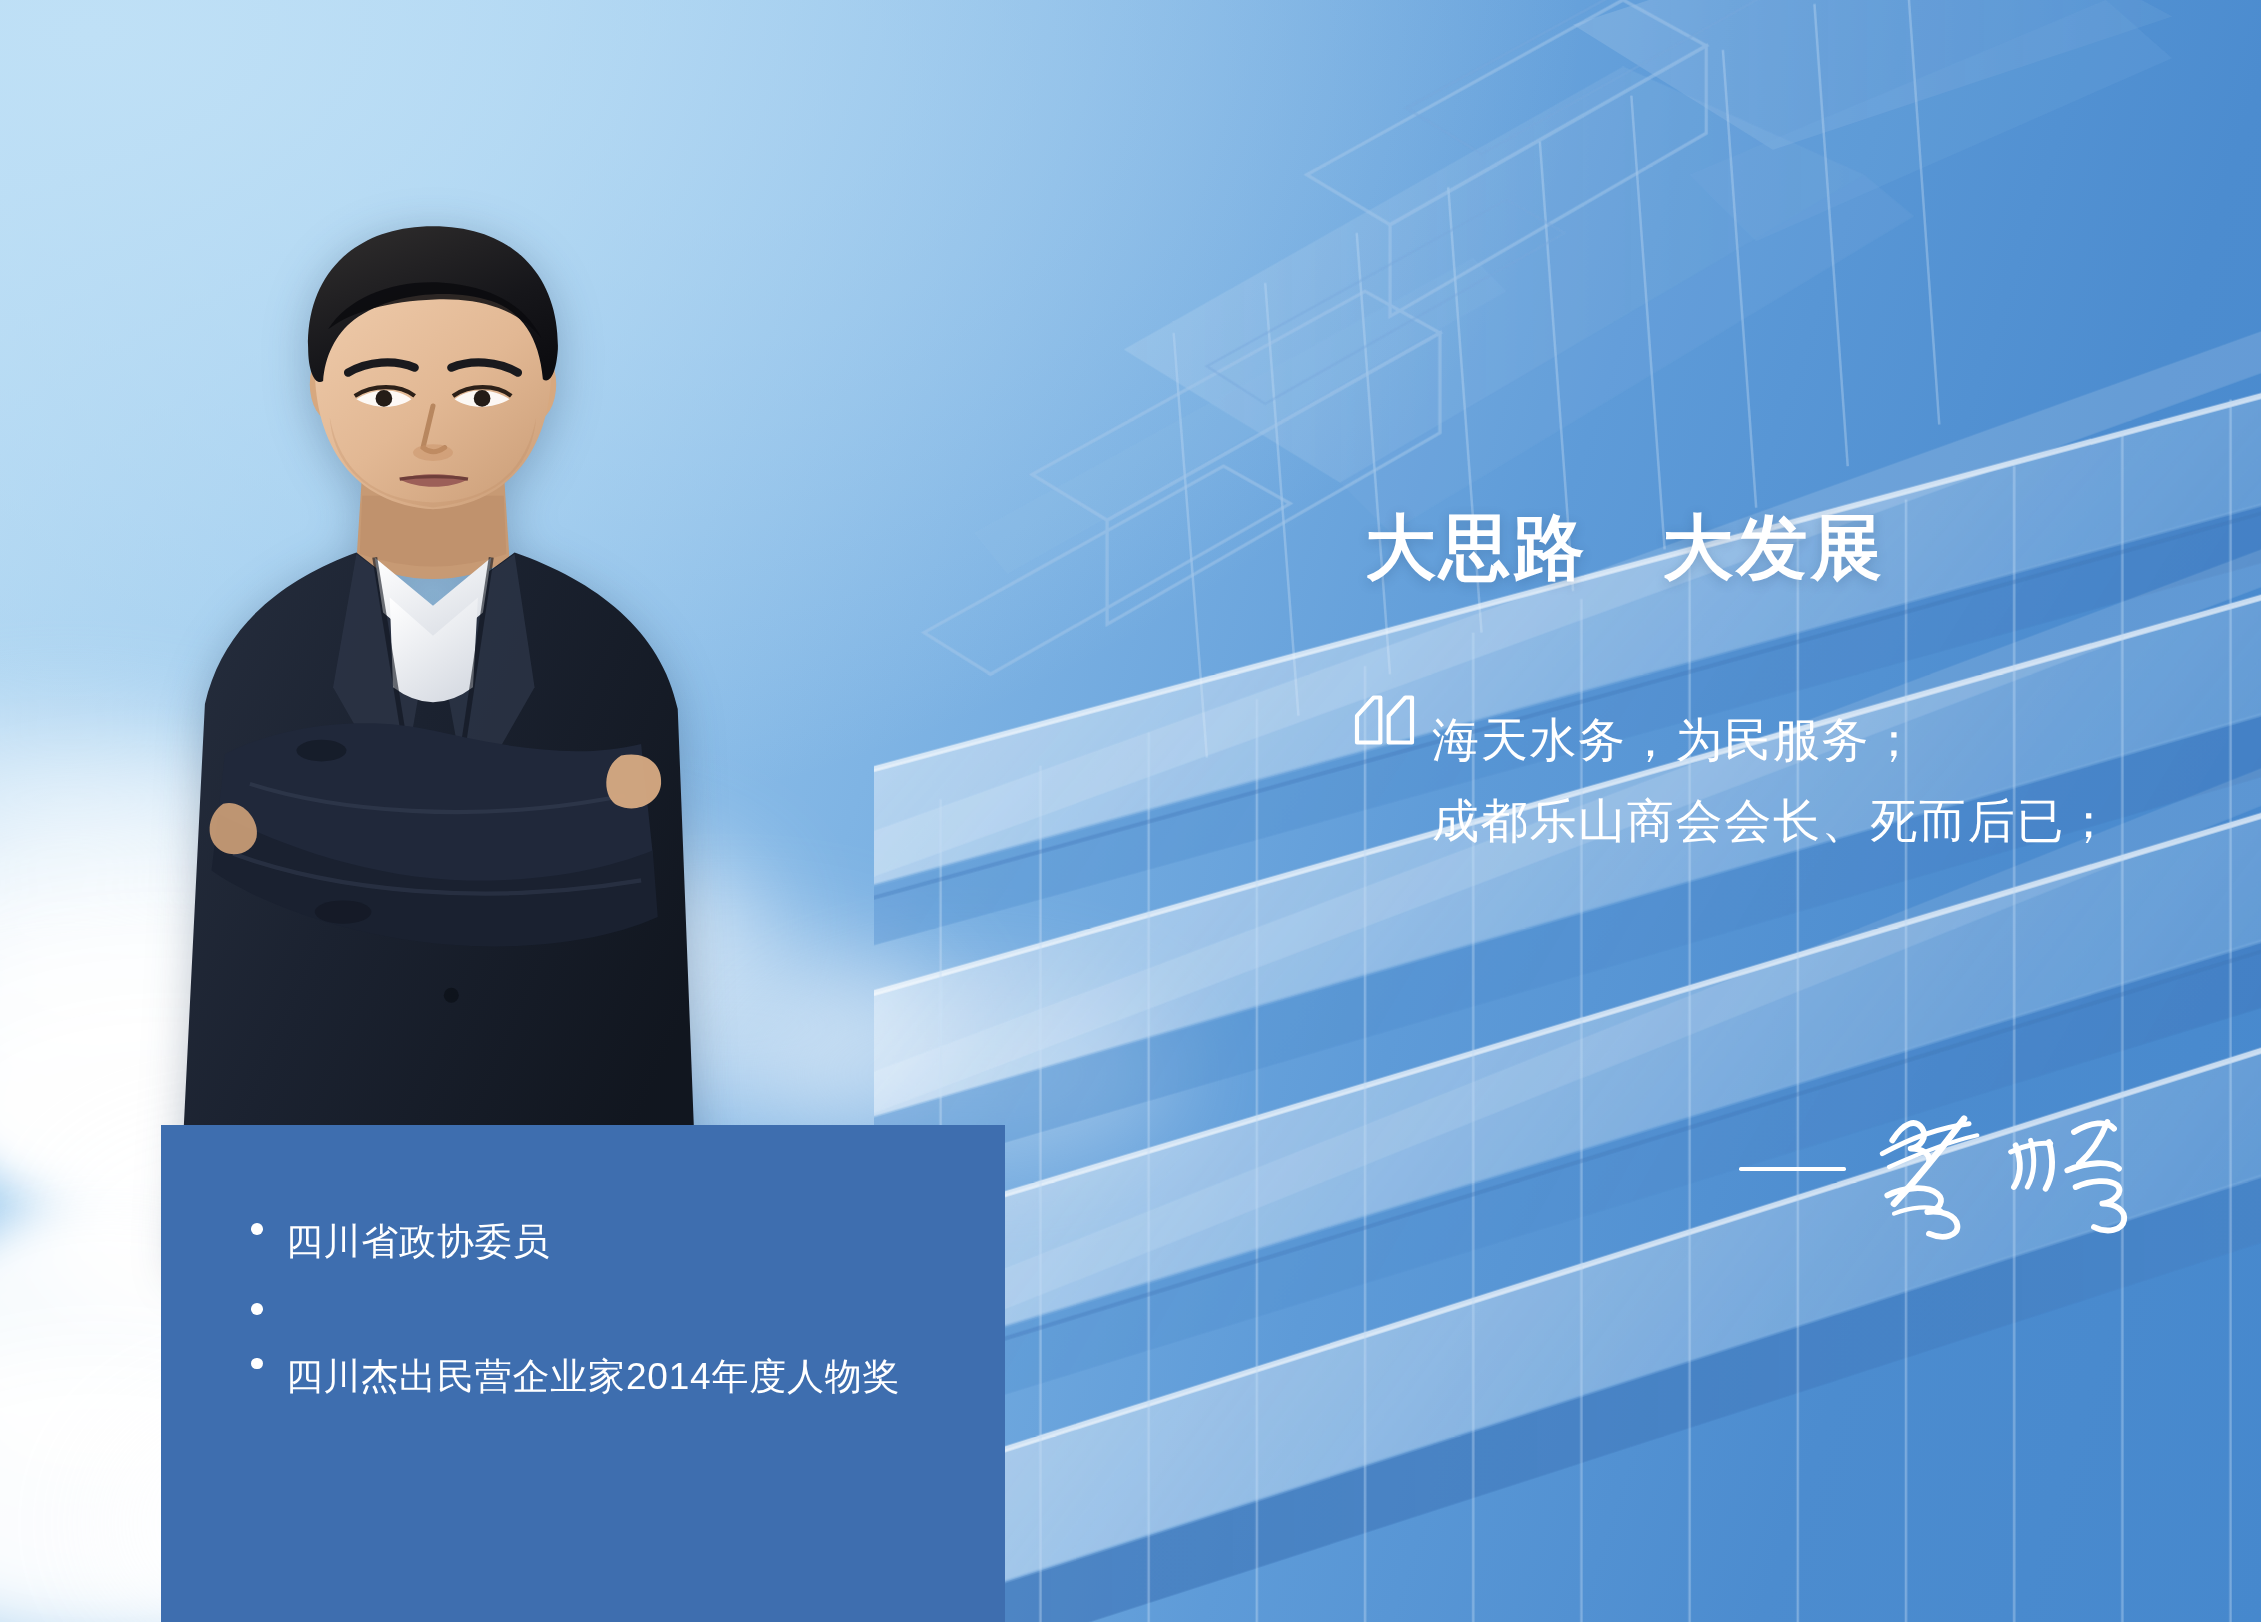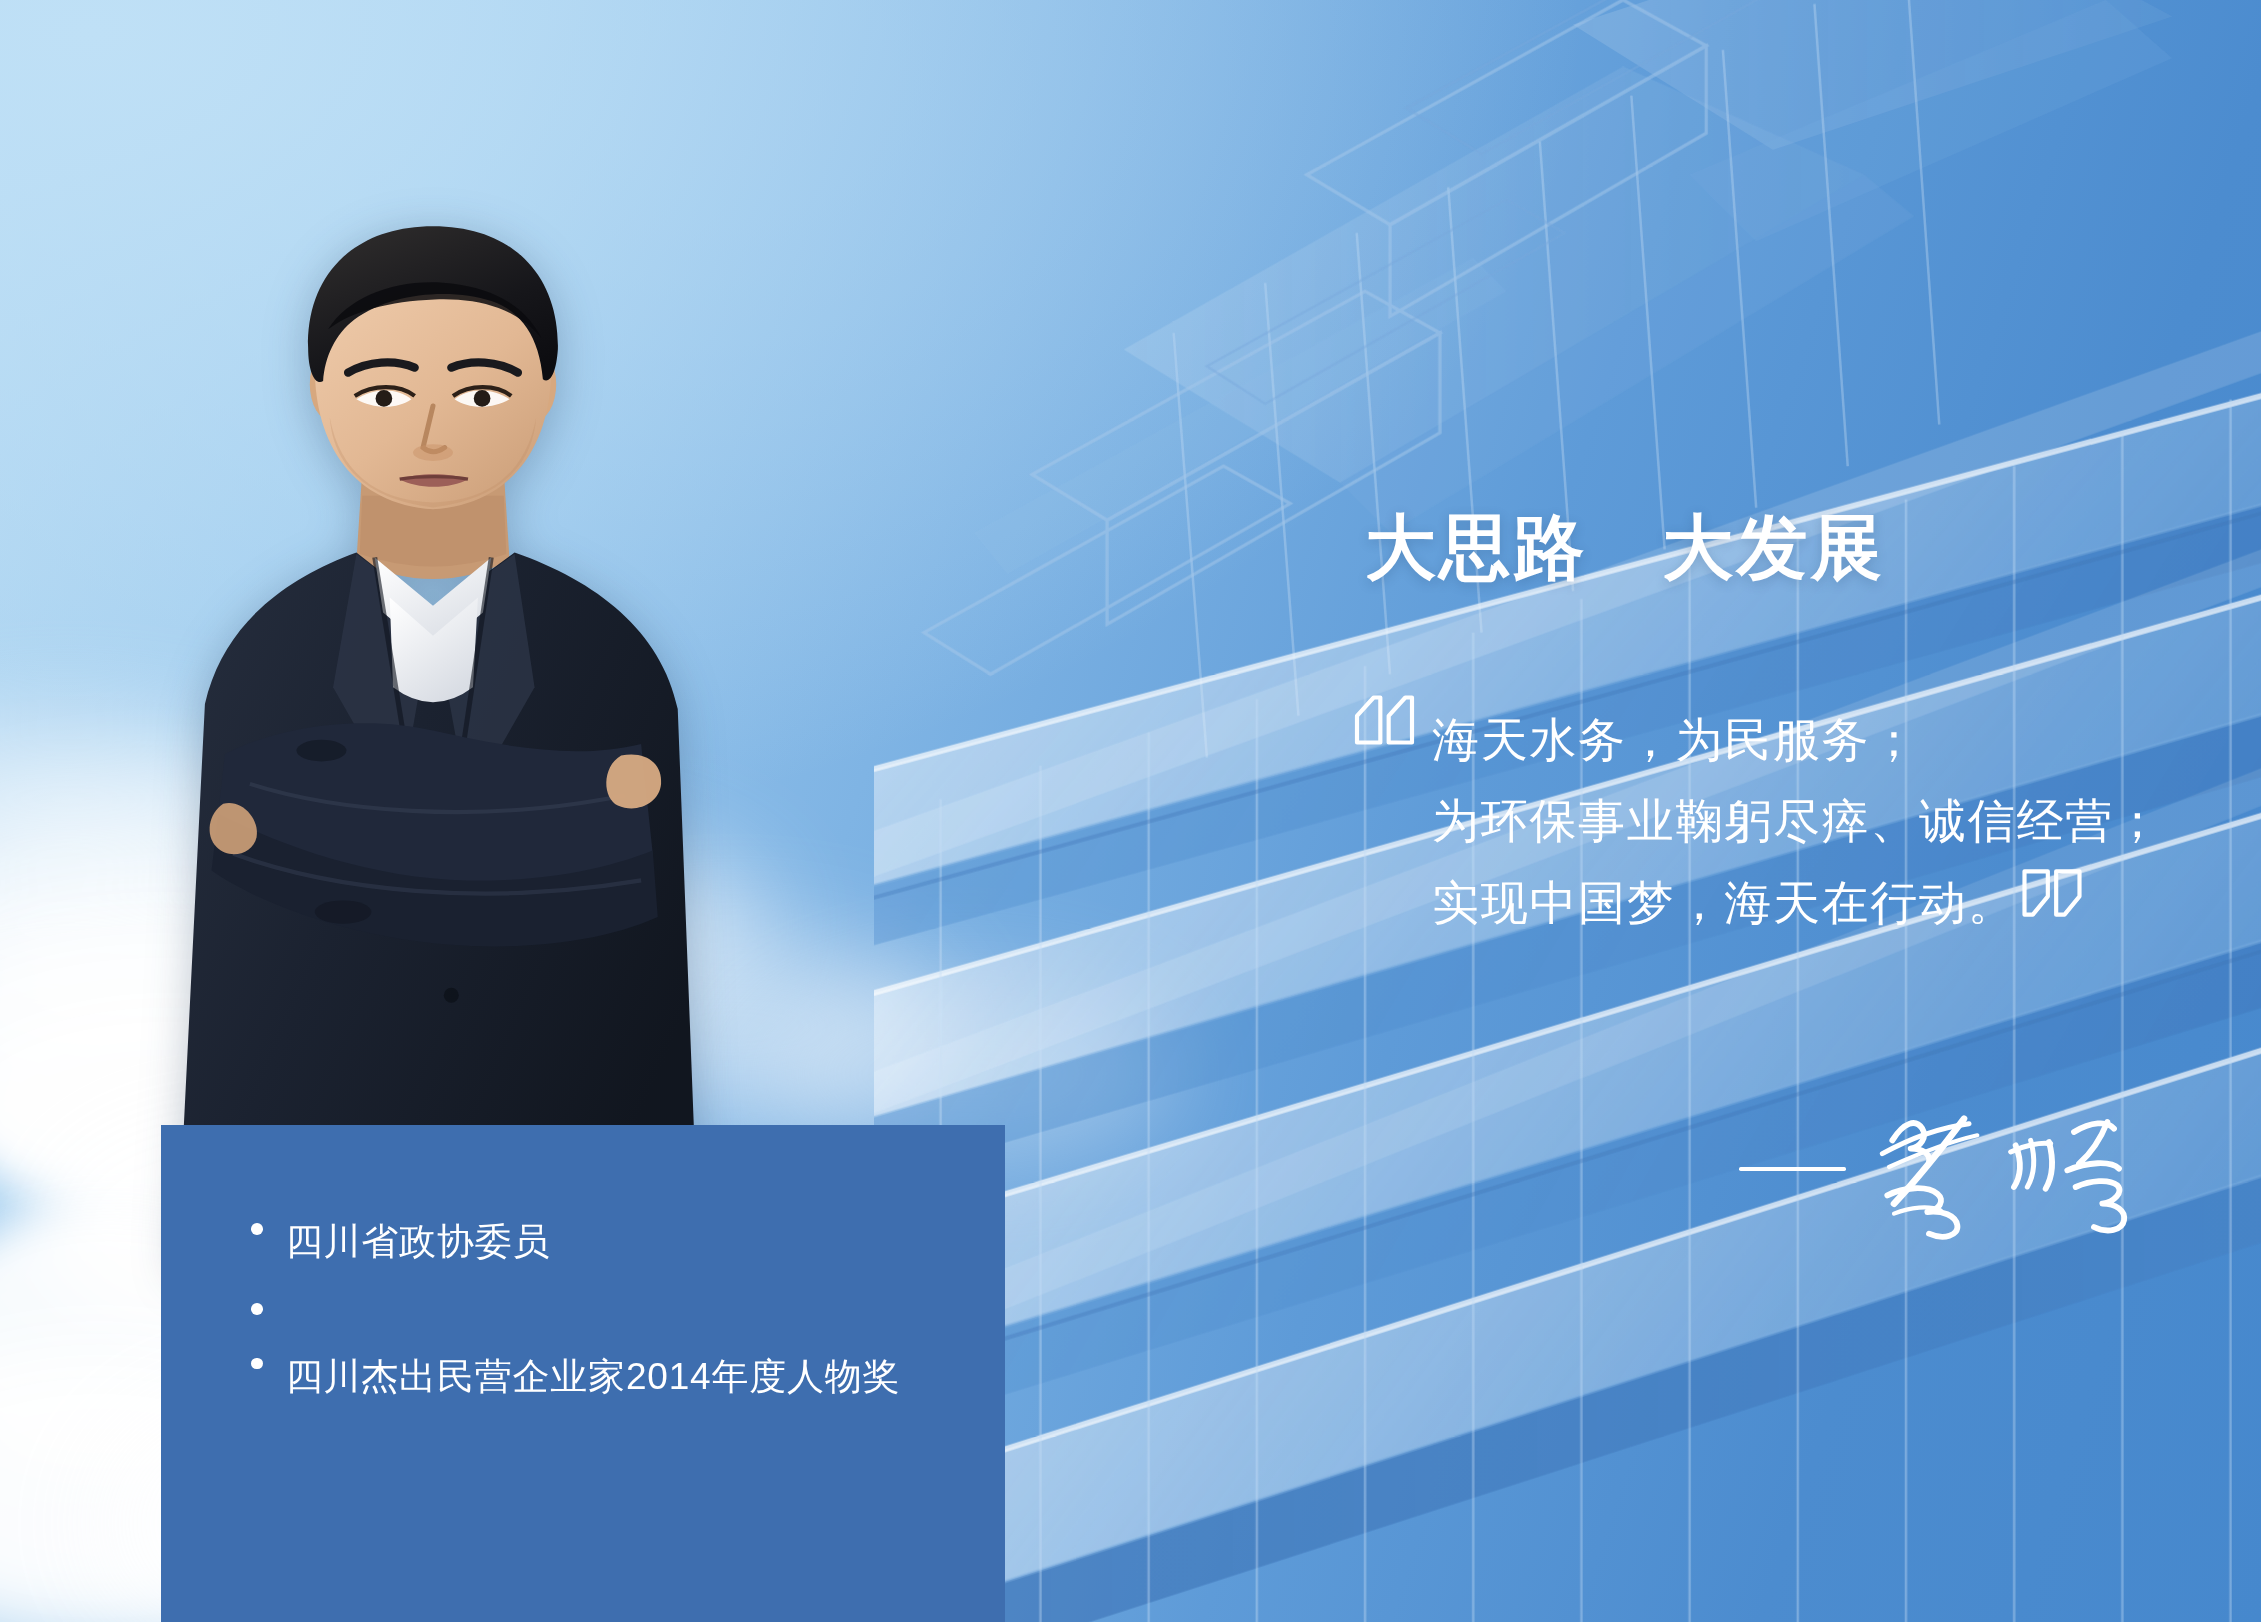--- a/index.html
+++ b/index.html
@@ -358,32 +358,23 @@
         <svg viewBox="0 0 78 62">
           <path d="M6,58 L6,26 L26,4 L34,4 L34,58 Z" fill="none" stroke="#ffffff" stroke-width="5" stroke-linejoin="round"></path>
           <path d="M44,58 L44,26 L64,4 L72,4 L72,58 Z" fill="none" stroke="#ffffff" stroke-width="5" stroke-linejoin="round"></path>
         </svg>
       </span>
       <span class="qtext">海天水务，为民服务；</span>
     </div>
 
 
     <div class="quote-line indent">
-      <span class="qtext">为环保事业鞠躬尽瘁、诚信经营；</span>
+      <span class="qtext">成都乐山商会会长、死而后已；</span>
     </div>
 
-    <div class="quote-line indent">
-      <span class="qtext">实现中国梦，海天在行动。</span>
-      <span class="qmark close">
-        <svg viewBox="0 0 74 60">
-          <path d="M4,4 L32,4 L32,34 L14,56 L4,56 Z" fill="none" stroke="#ffffff" stroke-width="5" stroke-linejoin="round"></path>
-          <path d="M42,4 L70,4 L70,34 L52,56 L42,56 Z" fill="none" stroke="#ffffff" stroke-width="5" stroke-linejoin="round"></path>
-        </svg>
-      </span>
-    </div>
   </div>
 
   <div class="signature-row">
     <div class="sig-rule"></div>
     <div class="sig-mark">
       <svg viewBox="0 0 330 180">
         <g fill="none" stroke="#ffffff" stroke-linecap="round" stroke-linejoin="round">
 
           <path d="M34,40 C48,18 62,14 70,26 C76,36 68,48 56,50 C70,50 80,56 78,66" stroke-width="7"></path>
           <path d="M22,56 C58,36 96,24 126,20" stroke-width="6"></path>

